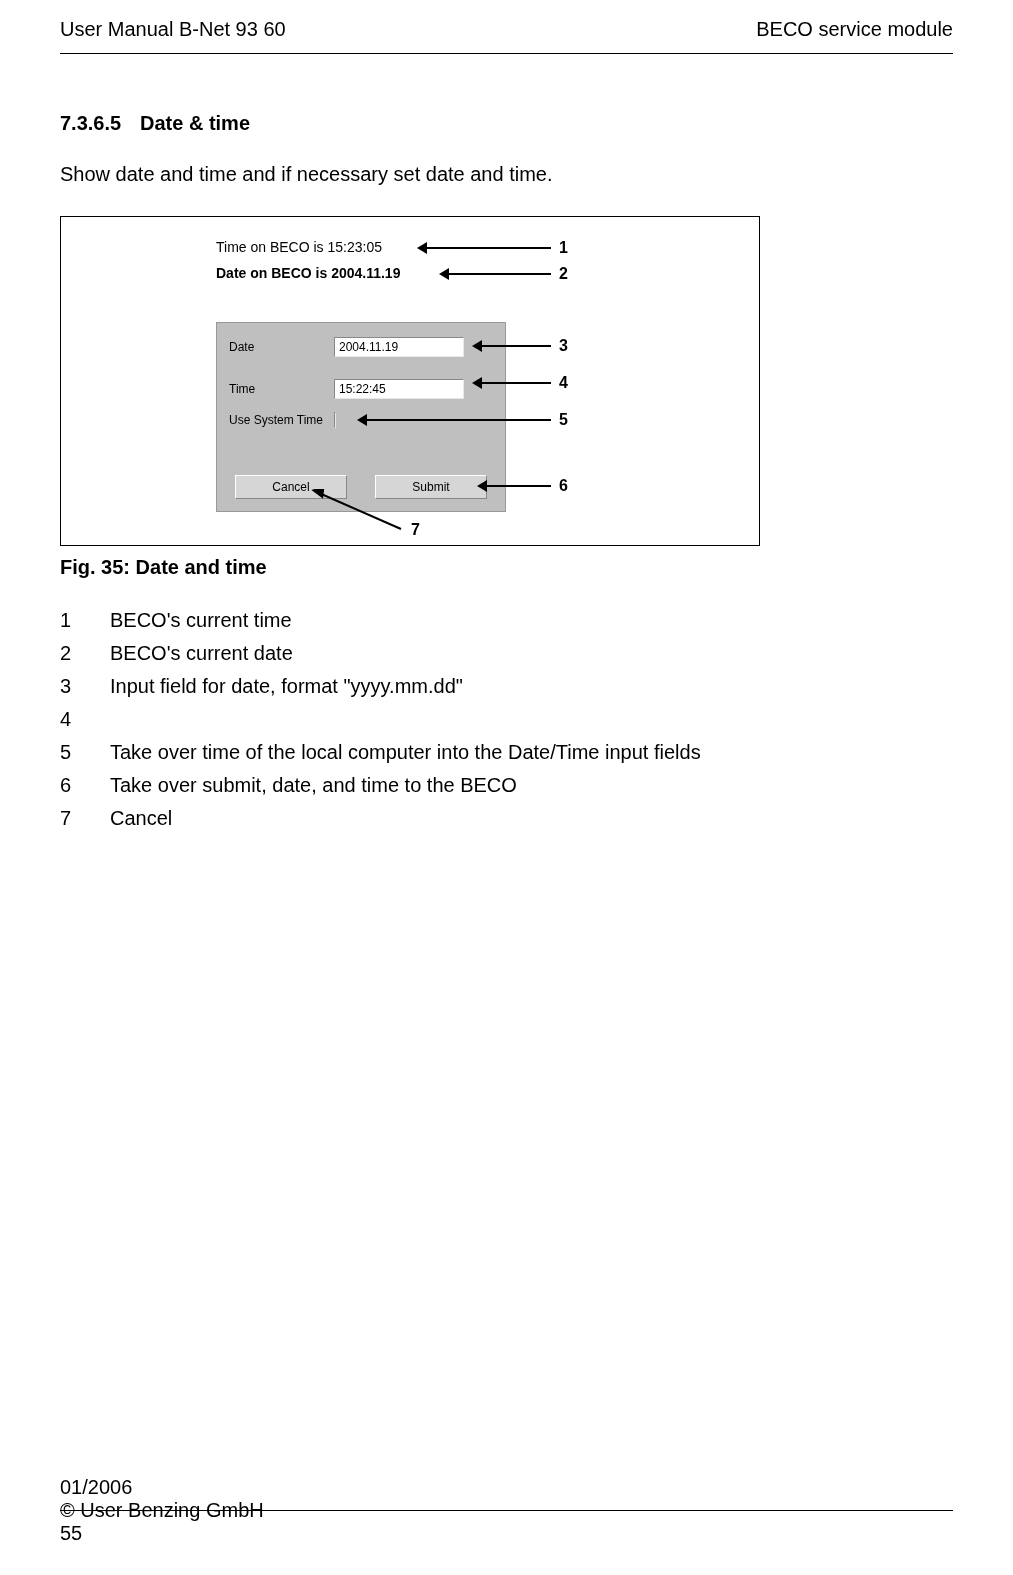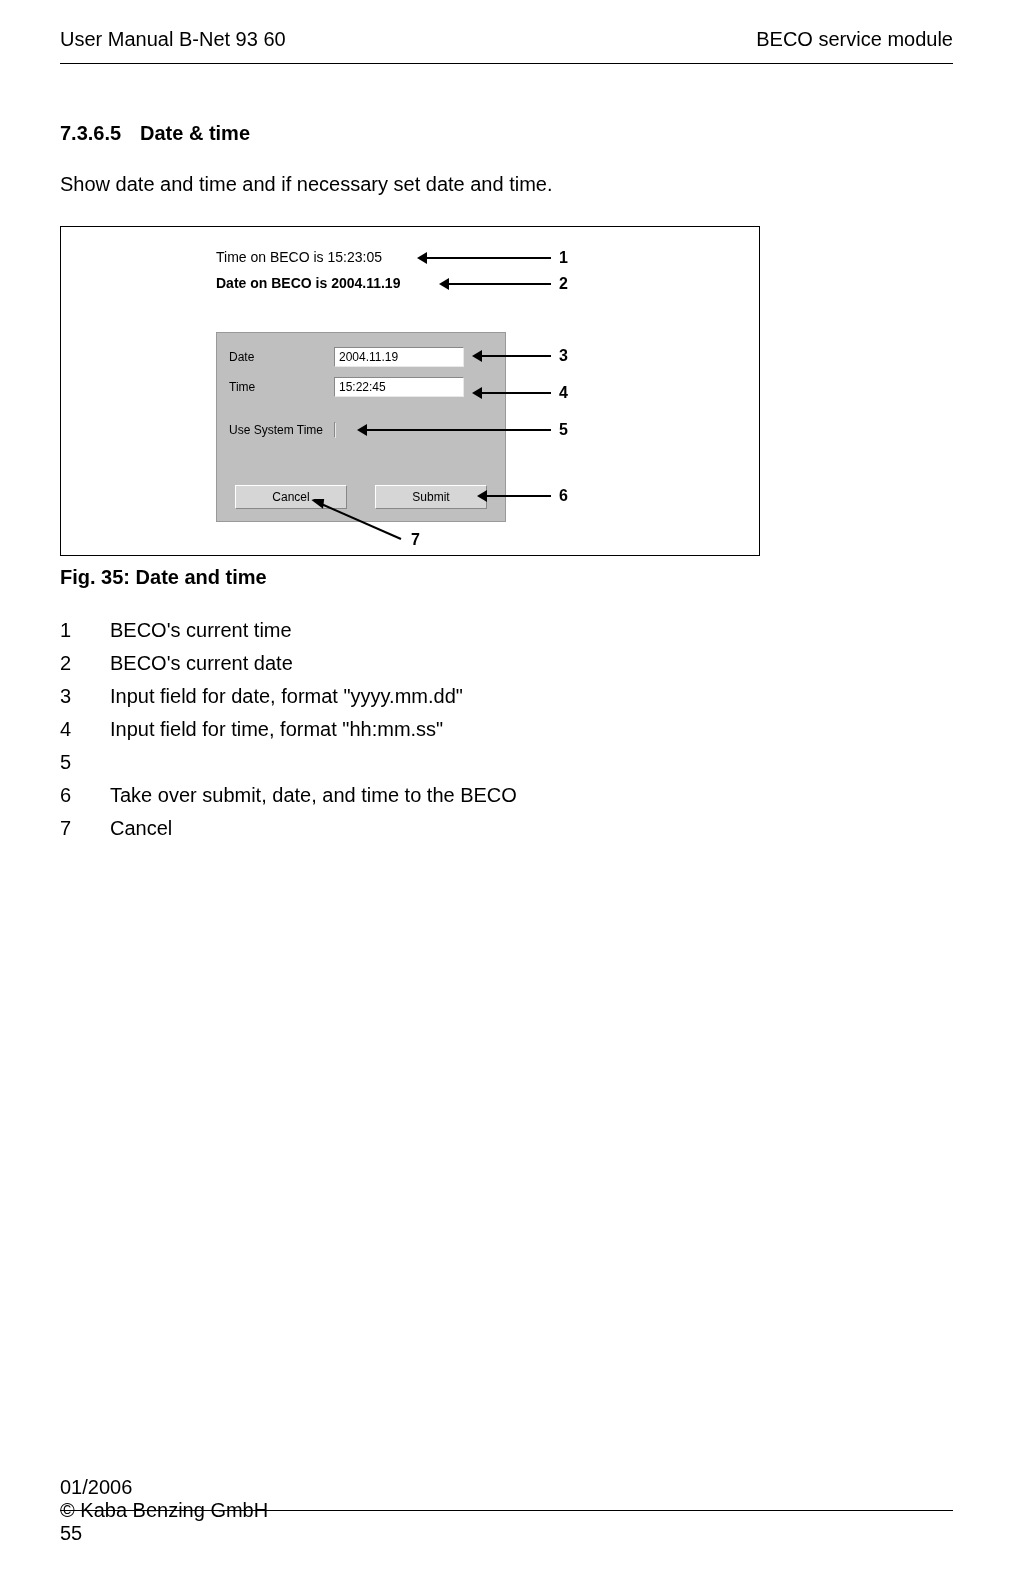--- a/index.html
+++ b/index.html
@@ -1,17 +1,17 @@
 <!DOCTYPE html>
 <html><head>
 <meta charset="utf-8">
 <style>
   * { box-sizing: border-box; margin: 0; padding: 0; }
   html, body { width: 1013px; height: 1575px; background: #fff; font-family: Arial, Helvetica, sans-serif; color: #000; }
-  .page { position: relative; width: 1013px; height: 1575px; padding: 18px 60px; }
+  .page { position: relative; width: 1013px; height: 1575px; padding: 8px 60px; }
   .header-row { display: flex; justify-content: space-between; font-size: 20px; padding-top: 10px; }
   .hr-top { border: none; border-top: 1.5px solid #000; margin-top: 12px; }
   .section-row { display: flex; align-items: baseline; margin-top: 58px; font-size: 20px; font-weight: bold; }
   .section-num { width: 80px; }
   .indent-col { }
   .intro { font-size: 20px; margin-top: 28px; }
   .figure-box { width: 700px; height: 330px; border: 1.5px solid #000; margin-top: 30px; position: relative; background: #fff; }
   .time-line { position: absolute; left: 155px; top: 22px; font-size: 14px; font-weight: normal; display: flex; align-items: center; }
   .date-line { position: absolute; left: 155px; top: 48px; font-size: 14px; font-weight: bold; display: flex; align-items: center; }
   .arrow-h { position: absolute; height: 2px; background: #000; }
@@ -53,21 +53,21 @@
     <div class="figure-box">
 
       <div class="time-line">Time on BECO is 15:23:05</div>
       <div class="date-line">Date on BECO is 2004.11.19</div>
 
       <div class="panel">
         <div class="panel-row" style="top:14px;">
           <span class="panel-label">Date</span>
           <input class="panel-input" value="2004.11.19" style="">
         </div>
-        <div class="panel-row" style="top:44px;">
+        <div class="panel-row" style="top:56px;">
           <span class="panel-label">Time</span>
           <input class="panel-input" value="15:22:45" style="">
         </div>
         <div class="panel-row" style="top:90px;">
           <span class="panel-label">Use System Time</span>
           <span class="panel-check-align"><span class="panel-check"></span></span>
         </div>
         <div class="panel-btn-row">
           <div class="panel-btn">Cancel</div>
           <div class="panel-btn">Submit</div>
@@ -109,35 +109,35 @@
       <div class="legend-row">
           <span class="legend-num">2</span>
           <span>BECO's current date</span>
         </div>
       <div class="legend-row">
           <span class="legend-num">3</span>
           <span>Input field for date, format "yyyy.mm.dd"</span>
         </div>
       <div class="legend-row">
           <span class="legend-num">4</span>
-          <span>Input field for time, format "hh:mm.ss"</span>
         </div>
       <div class="legend-row">
           <span class="legend-num">5</span>
+          <span>Take over time of the local computer into the Date/Time input fields</span>
         </div>
       <div class="legend-row">
           <span class="legend-num">6</span>
           <span>Take over submit, date, and time to the BECO</span>
         </div>
       <div class="legend-row">
           <span class="legend-num">7</span>
           <span>Cancel</span>
         </div>
     </div>
   </div>
 
   <hr class="footer-hr">
   <div class="footer-row">
     <span>01/2006</span>
-    <span>© Kaba Benzing GmbH</span>
+    <span>© User Benzing GmbH</span>
     <span>55</span>
   </div>
 </div>
 
 </body></html>

